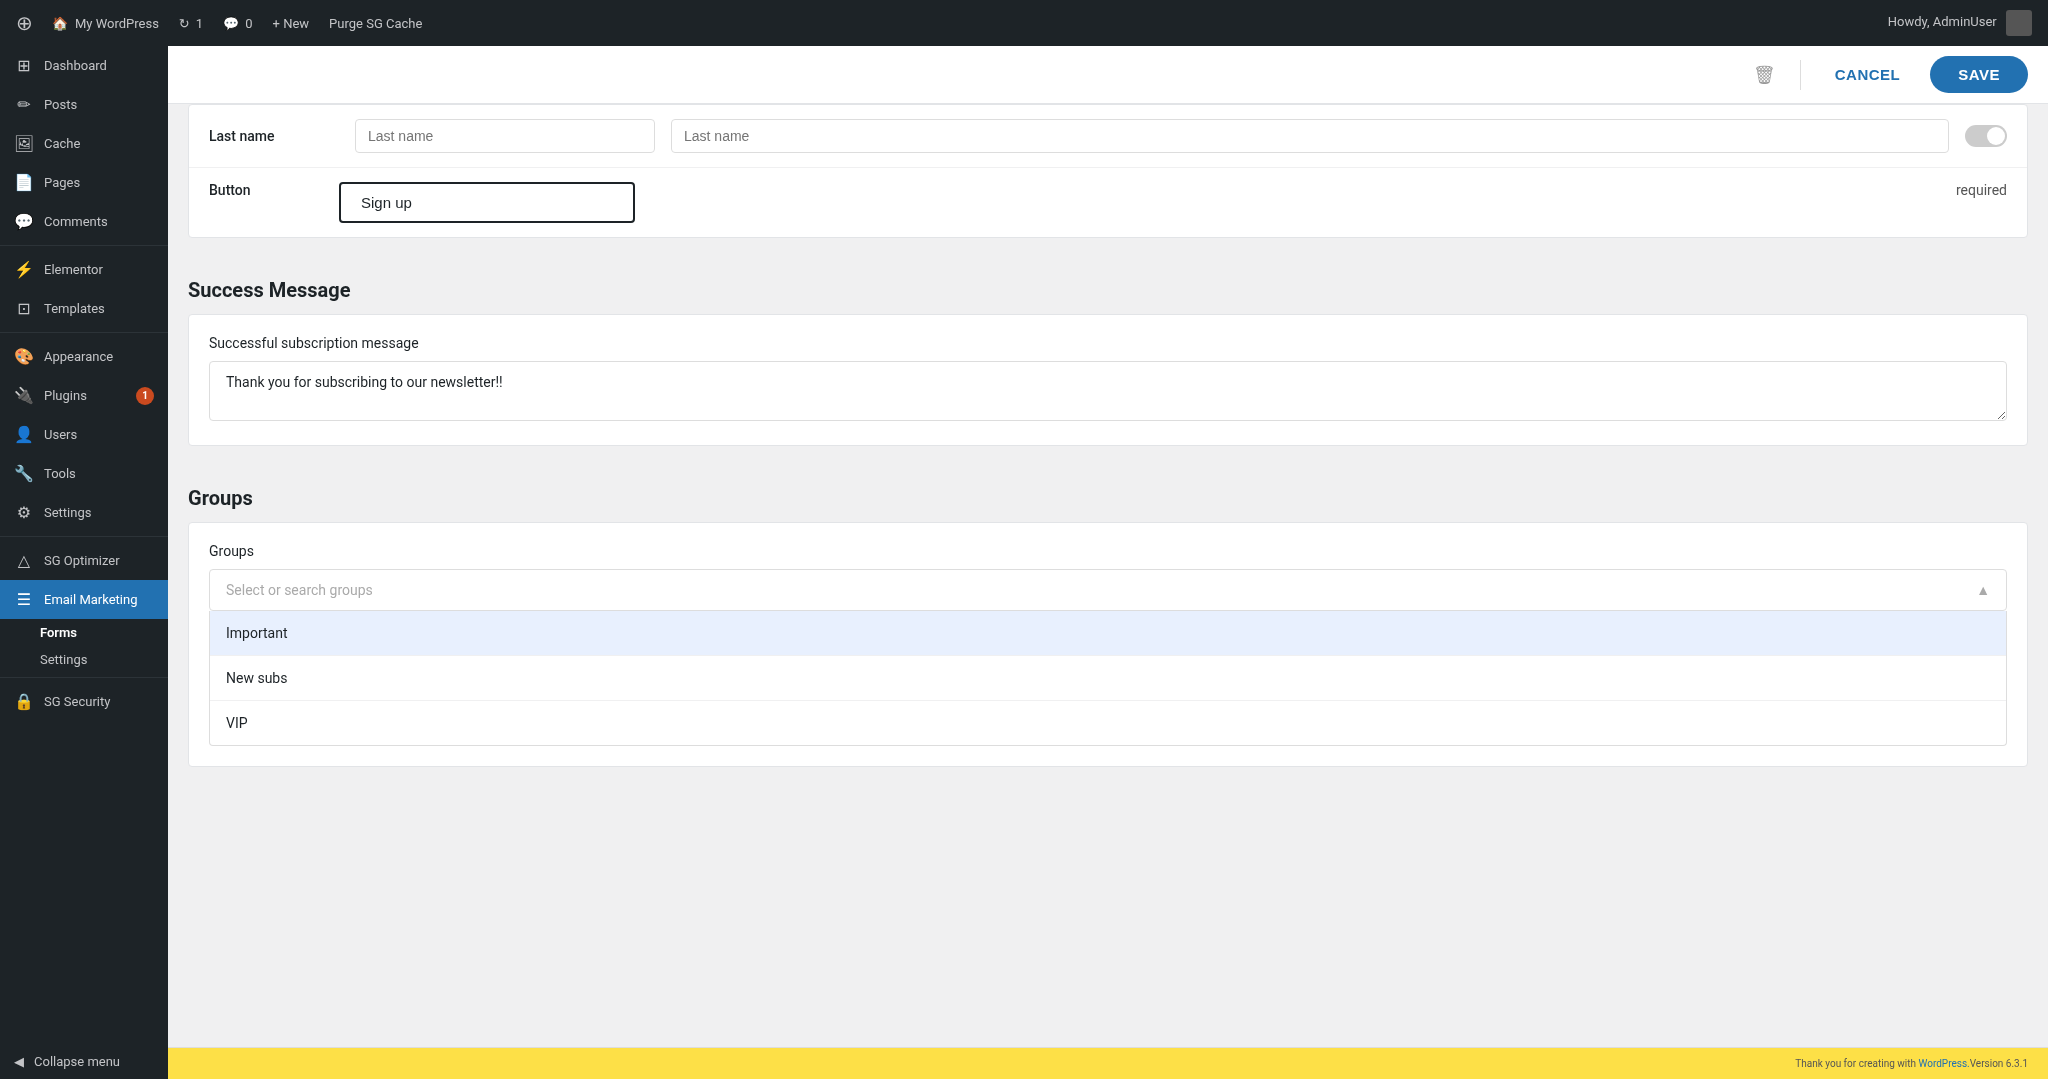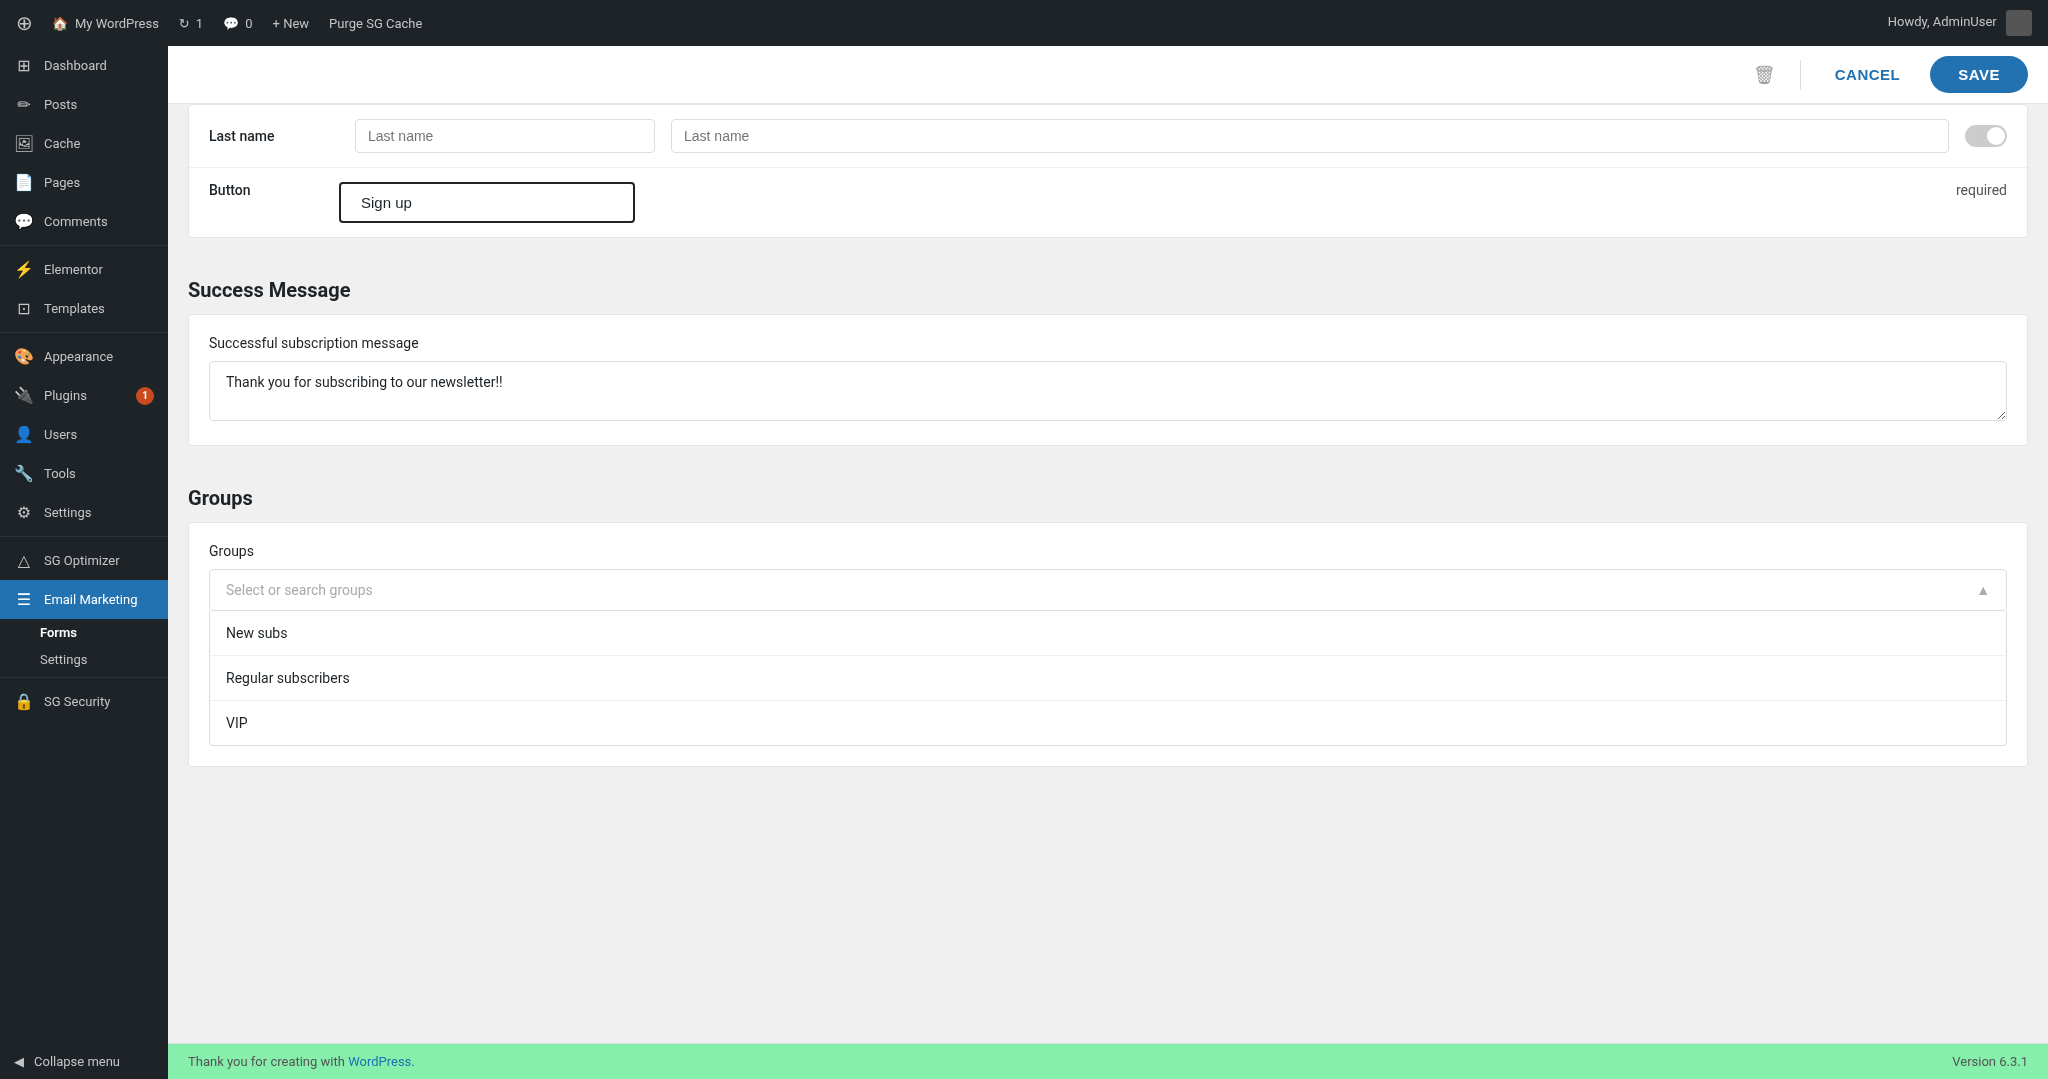--- a/index.html
+++ b/index.html
@@ -301,25 +301,25 @@
       font-size: 14px;
       color: #1d2327;
       cursor: pointer;
       border-bottom: 1px solid #f0f0f1;
     }
     .dropdown-item:last-child { border-bottom: none; }
     .dropdown-item.highlighted { background: #e8f0fe; }
 
     
     .footer {
-      background: #86efac;
+      background: #fde047;
       padding: 10px 20px;
       display: flex;
-      justify-content: space-between;
-      font-size: 13px;
+      justify-content: flex-end;
+      font-size: 10px;
       color: #555;
       border-top: 1px solid #ddd;
     }
     .footer a { color: #2271b1; text-decoration: none; }
   </style>
 </head>
 <body>
 
 <div class="admin-bar">
   <span class="admin-bar-logo">⊕</span>
@@ -461,25 +461,25 @@
 
       <div class="section-heading">Groups</div>
       <div class="groups-section">
         <div class="groups-label">Groups</div>
         <div class="groups-dropdown-wrapper">
           <div class="groups-dropdown-header">
             <span>Select or search groups</span>
             <span>▲</span>
           </div>
           <div class="groups-dropdown-list">
+            <div class="dropdown-item highlighted">
+              <span>Important</span>
+            </div>
             <div class="dropdown-item">
               <span>New subs</span>
-            </div>
-            <div class="dropdown-item">
-              <span>Regular subscribers</span>
             </div>
             <div class="dropdown-item">
               <span>VIP</span>
             </div>
           </div>
         </div>
       </div>
 
     </div>
 

